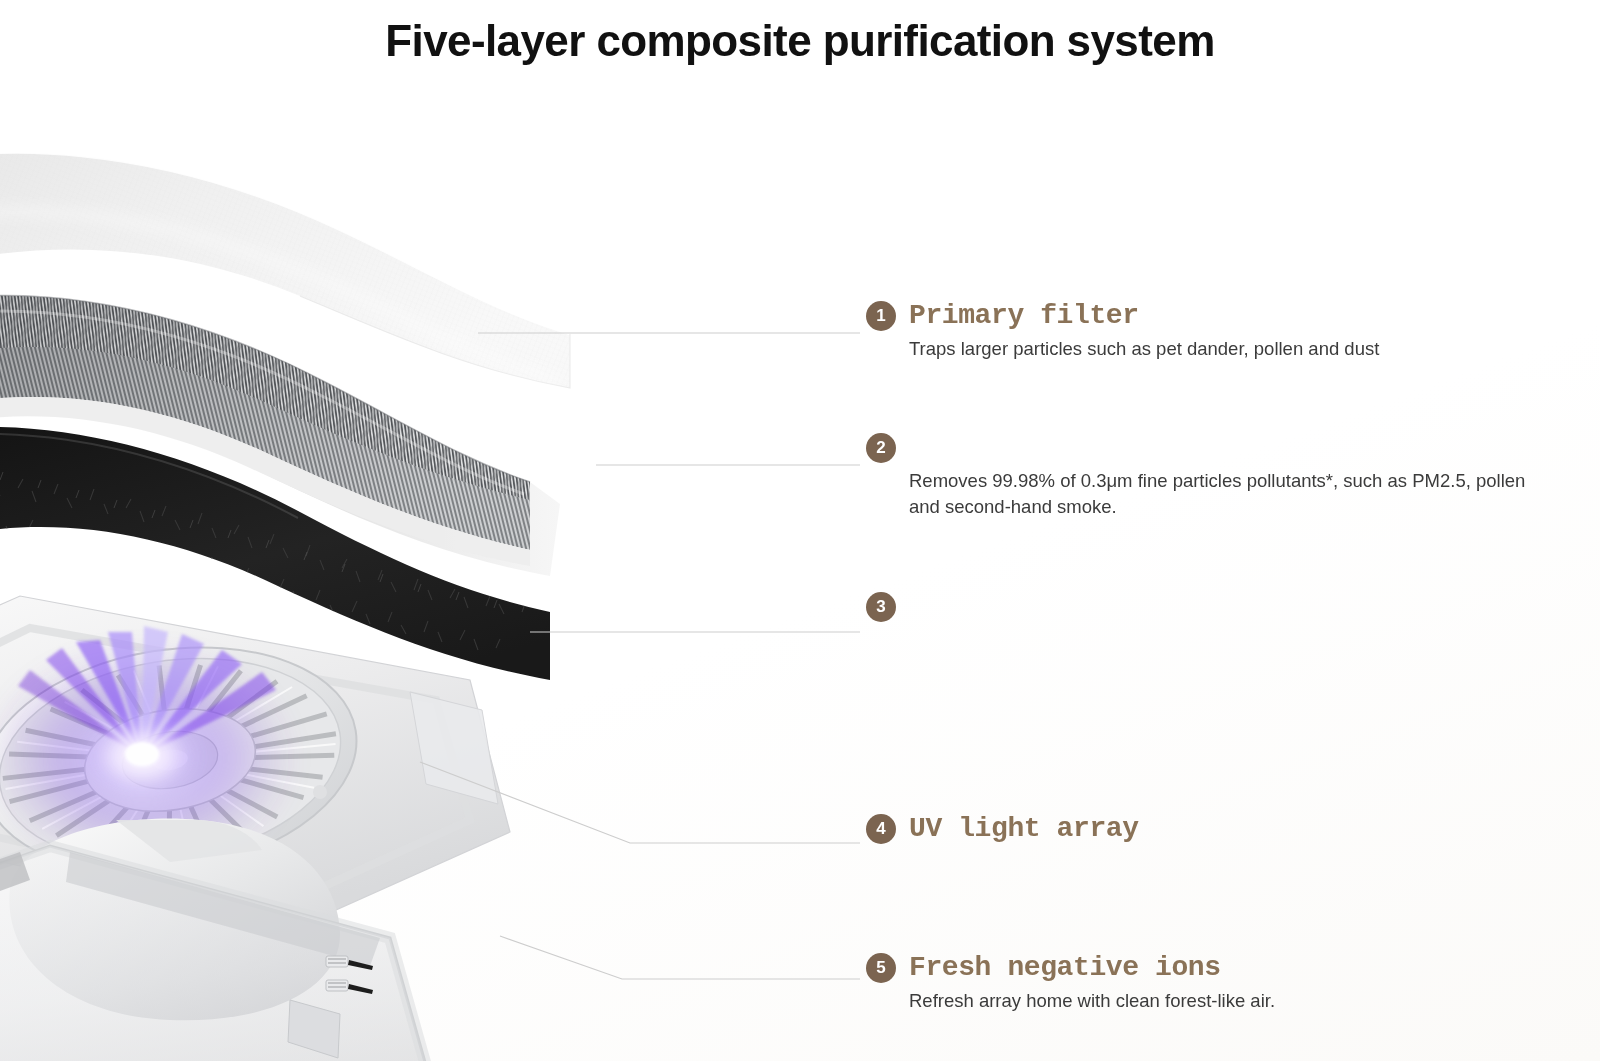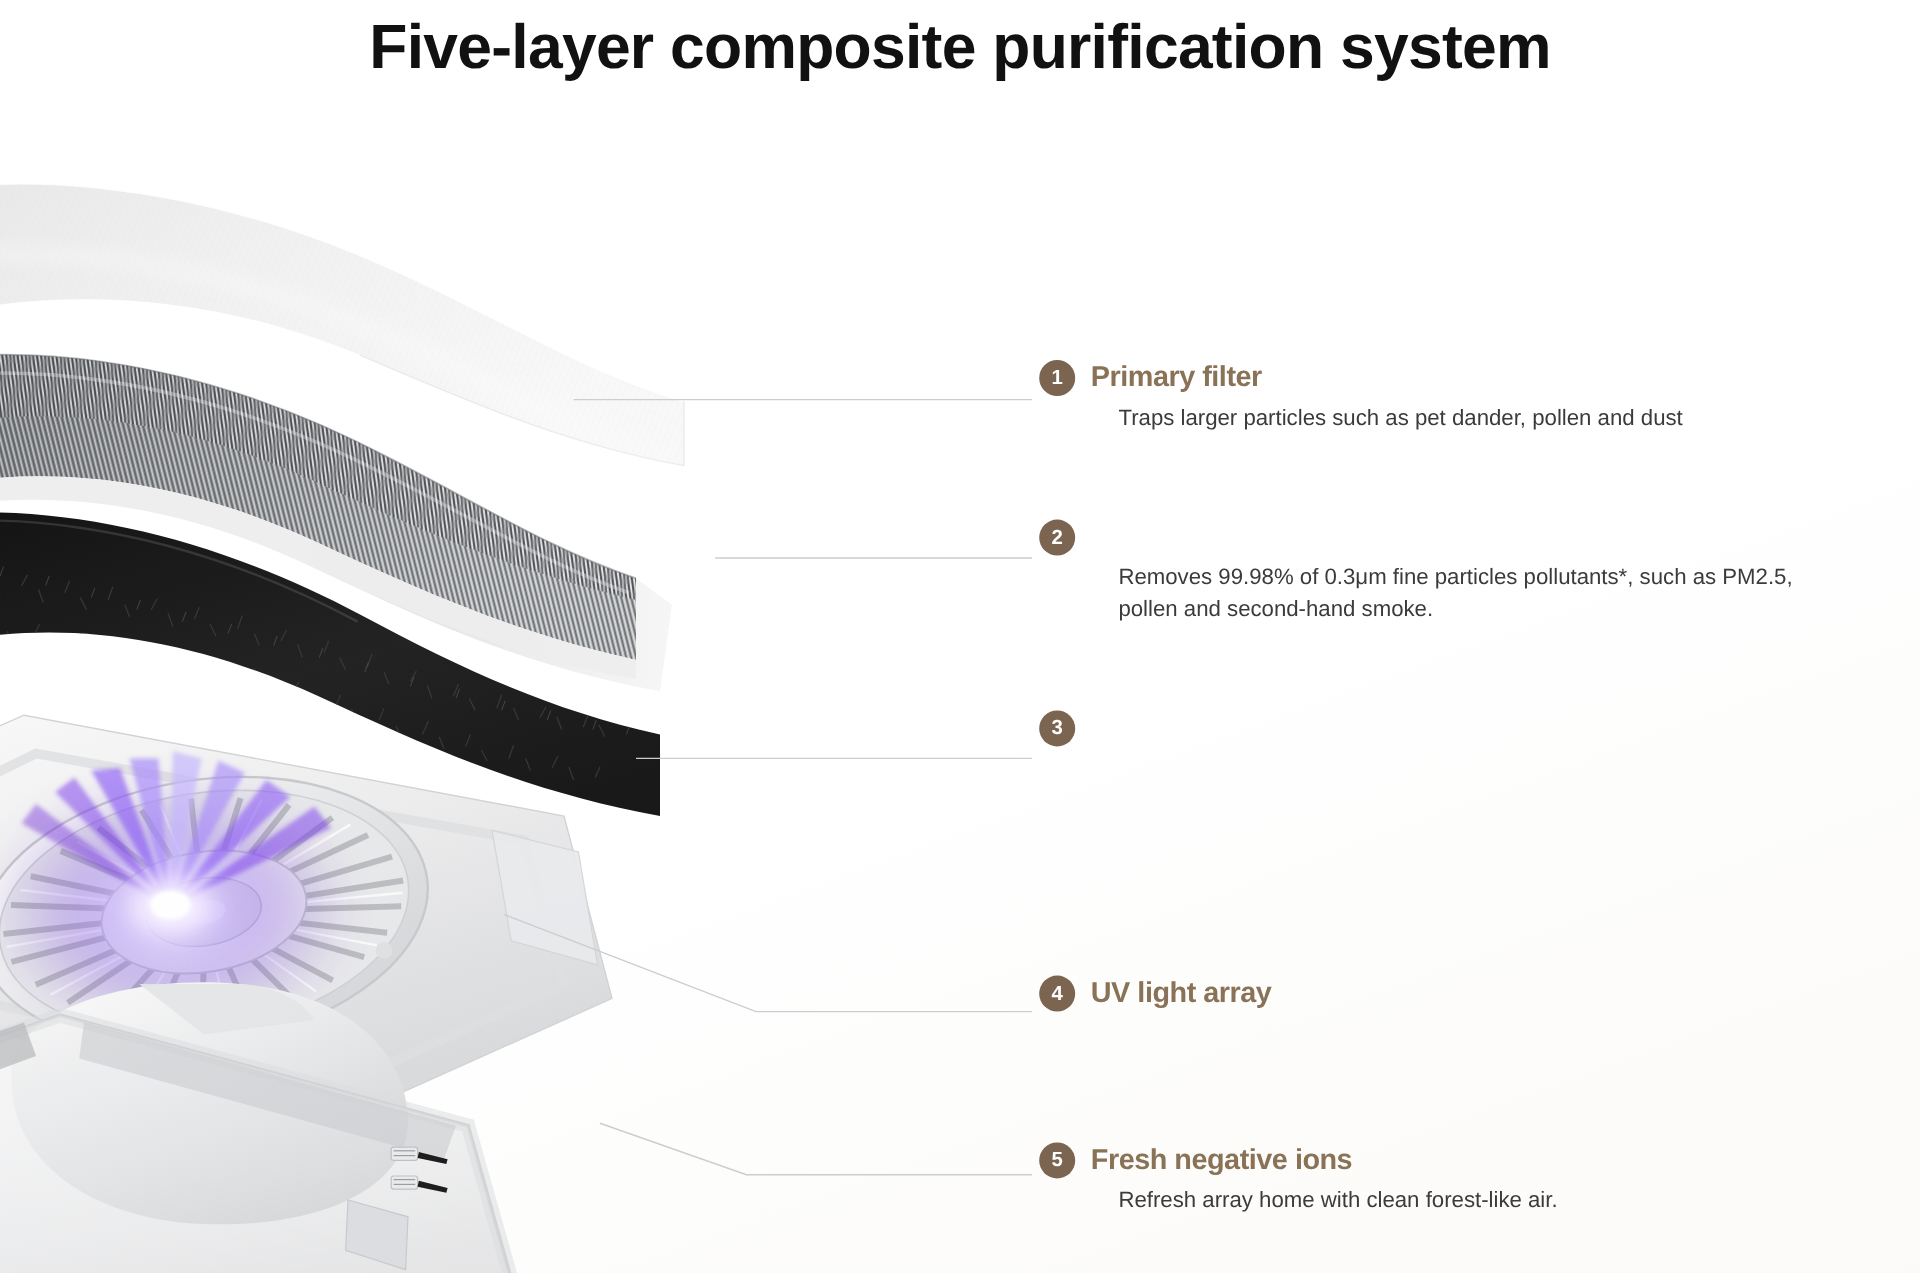--- a/index.html
+++ b/index.html
@@ -27,21 +27,21 @@
   
   .headline {
     position: absolute;
     top: 14px;
     left: 0;
     width: 1600px;
     text-align: center;
     z-index: 40;
   }
   .headline .line {
-    font-size: 52px;
+    font-size: 44px;
     font-weight: 700;
     letter-spacing: -0.6px;
     line-height: 53px;
     color: #111111;
     white-space: nowrap;
   }
 
   
   .product {
     position: absolute;
@@ -84,28 +84,29 @@
     border-radius: 50%;
     background: #7b6450;
     color: #ffffff;
     font-size: 17px;
     font-weight: 700;
     line-height: 30px;
     text-align: center;
     letter-spacing: 0;
   }
   .feature-title {
-    font-size: 24px;
+    font-size: 28px;
     font-weight: 700;
     color: #8a7257;
     letter-spacing: -0.4px;
     white-space: nowrap;
+    font-family: Liberation Mono, monospace;
   }
   .feature-desc {
-    margin-left: 66px;
+    margin-left: 43px;
     font-size: 18.5px;
     line-height: 26px;
     color: #3b3b3b;
     font-weight: 400;
     max-width: 620px;
   }
 
   
   .f1 { top: 0px; }
   .f2 { top: 133px; }

